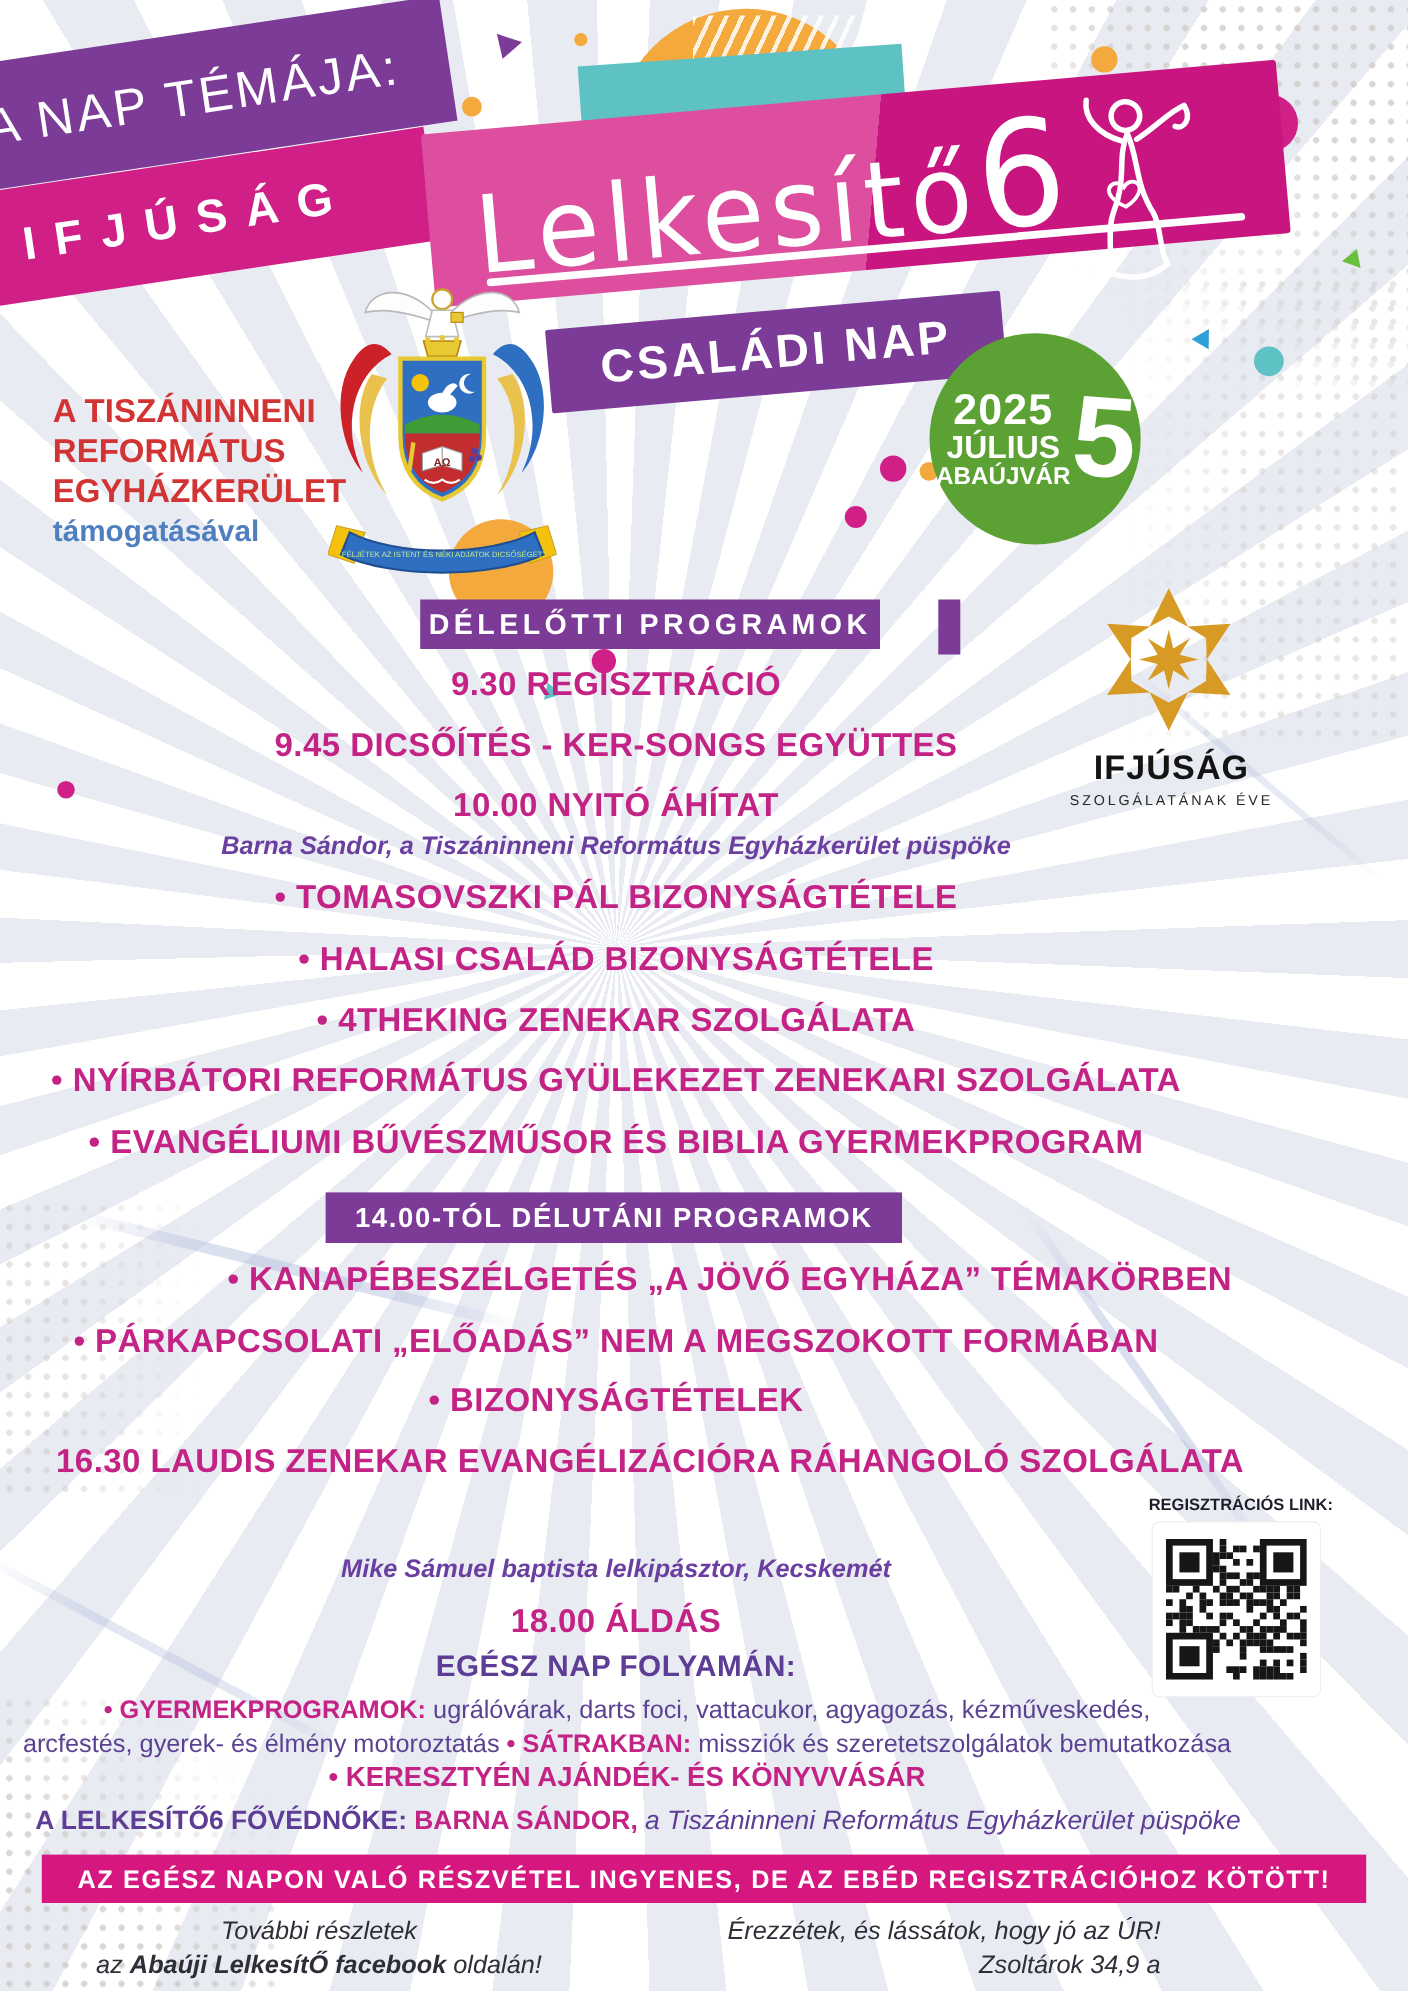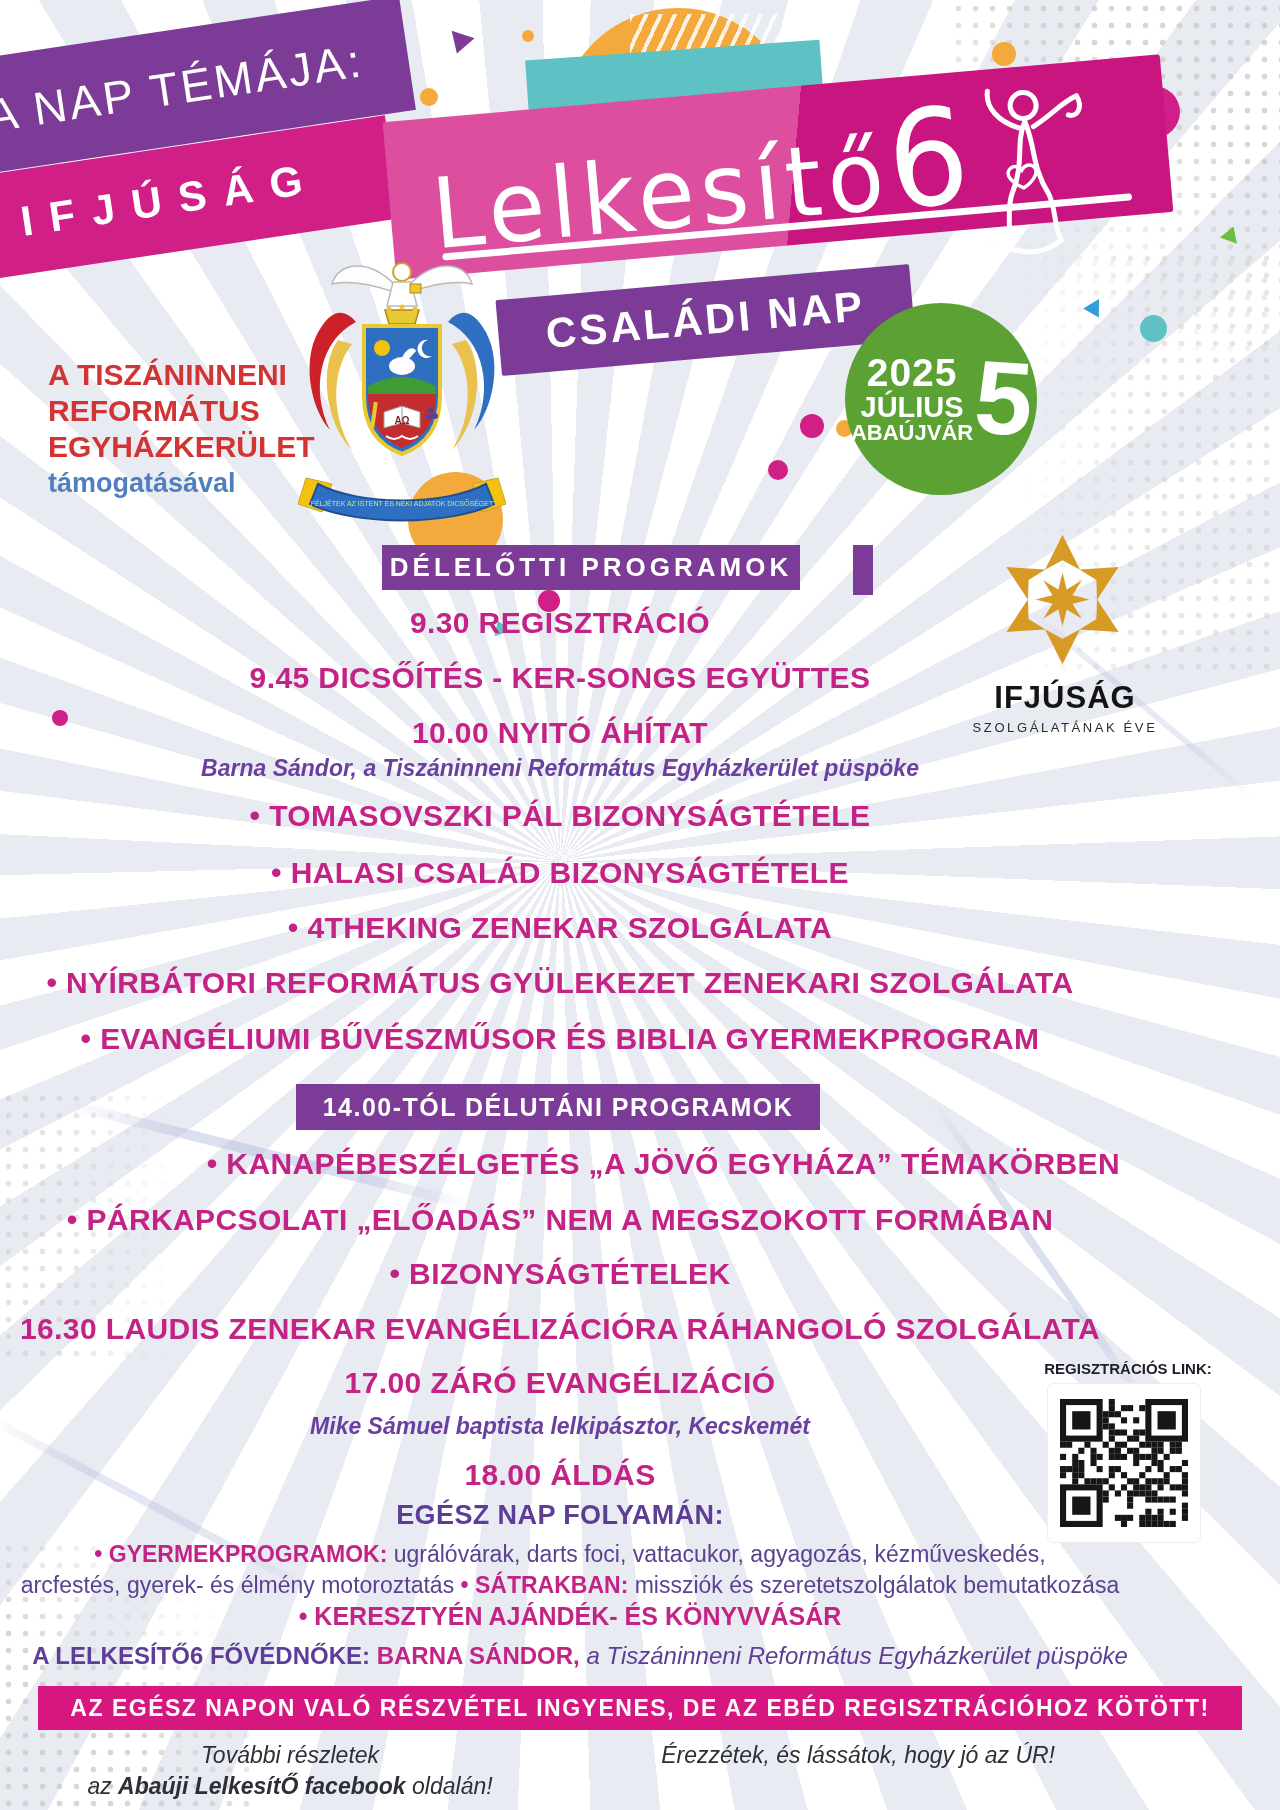--- a/index.html
+++ b/index.html
@@ -199,22 +199,21 @@
   <div class="abs line" style="top:911px;">• 4THEKING ZENEKAR SZOLGÁLATA</div>
   <div class="abs line" style="top:966px;">• NYÍRBÁTORI REFORMÁTUS GYÜLEKEZET ZENEKARI SZOLGÁLATA</div>
   <div class="abs line" style="top:1022px;">• EVANGÉLIUMI BŰVÉSZMŰSOR ÉS BIBLIA GYERMEKPROGRAM</div>
 
   <div class="abs banner ph-banner2" style="left:296px;top:1084px;width:524px;height:46px;">
     <span>14.00-TÓL DÉLUTÁNI PROGRAMOK</span>
   </div>
   <div class="abs line" style="top:1147px;text-align:right;">• KANAPÉBESZÉLGETÉS „A JÖVŐ EGYHÁZA” TÉMAKÖRBEN</div>
   <div class="abs line" style="top:1203px;">• PÁRKAPCSOLATI „ELŐADÁS” NEM A MEGSZOKOTT FORMÁBAN</div>
   <div class="abs line" style="top:1257px;">• BIZONYSÁGTÉTELEK</div>
-  <div class="abs line" style="top:1312px;">16.30 LAUDIS ZENEKAR EVANGÉLIZÁCIÓRA RÁHANGOLÓ SZOLGÁLATA</div>
-  <div class="abs line" style="top:1366px;">17.00 ZÁRÓ EVANGÉLIZÁCIÓ</div>
+  <div class="abs line" style="top:1312px;margin-left:31px;">16.30 LAUDIS ZENEKAR EVANGÉLIZÁCIÓRA RÁHANGOLÓ SZOLGÁLATA</div>
   <div class="abs line it" style="top:1413px;">Mike Sámuel baptista lelkipásztor, Kecskemét</div>
   <div class="abs line" style="top:1458px;">18.00 ÁLDÁS</div>
 
   <div class="abs qr-label" style="left:1028px;top:1360px;width:200px;">REGISZTRÁCIÓS LINK:</div>
   <div class="abs qr-box" style="left:1048px;top:1384px;width:152px;height:158px;">
     <svg width="128" height="128" viewBox="0 0 84 84">
       <rect x="0" y="0" width="84" height="84" fill="#ffffff"></rect>
       <g id="qr-cells" fill="#161616">
           <rect x="32" y="0" width="4" height="4"></rect>
           <rect x="32" y="4" width="4" height="4"></rect>
@@ -379,15 +378,16 @@
   <div class="abs banner notice" style="left:38px;top:1686px;width:1204px;height:44px;">
     <span>AZ EGÉSZ NAPON VALÓ RÉSZVÉTEL INGYENES, DE AZ EBÉD REGISZTRÁCIÓHOZ KÖTÖTT!</span>
   </div>
 
   <div class="abs footer-col" style="left:80px;top:1744px;width:420px;">
     <div>További részletek</div>
     <div style="margin-top:8px;"><span class="seg">az </span><span class="b seg">Abaúji LelkesítŐ facebook</span><span class="seg"> oldalán!</span></div>
   </div>
   <div class="abs footer-col" style="left:615px;top:1744px;width:440px;text-align:right;">
     <div>Érezzétek, és lássátok, hogy jó az ÚR!</div>
+    <div style="margin-top:8px;">Zsoltárok 34,9 a</div>
   </div>
 
 </div>
 
 </body></html>

